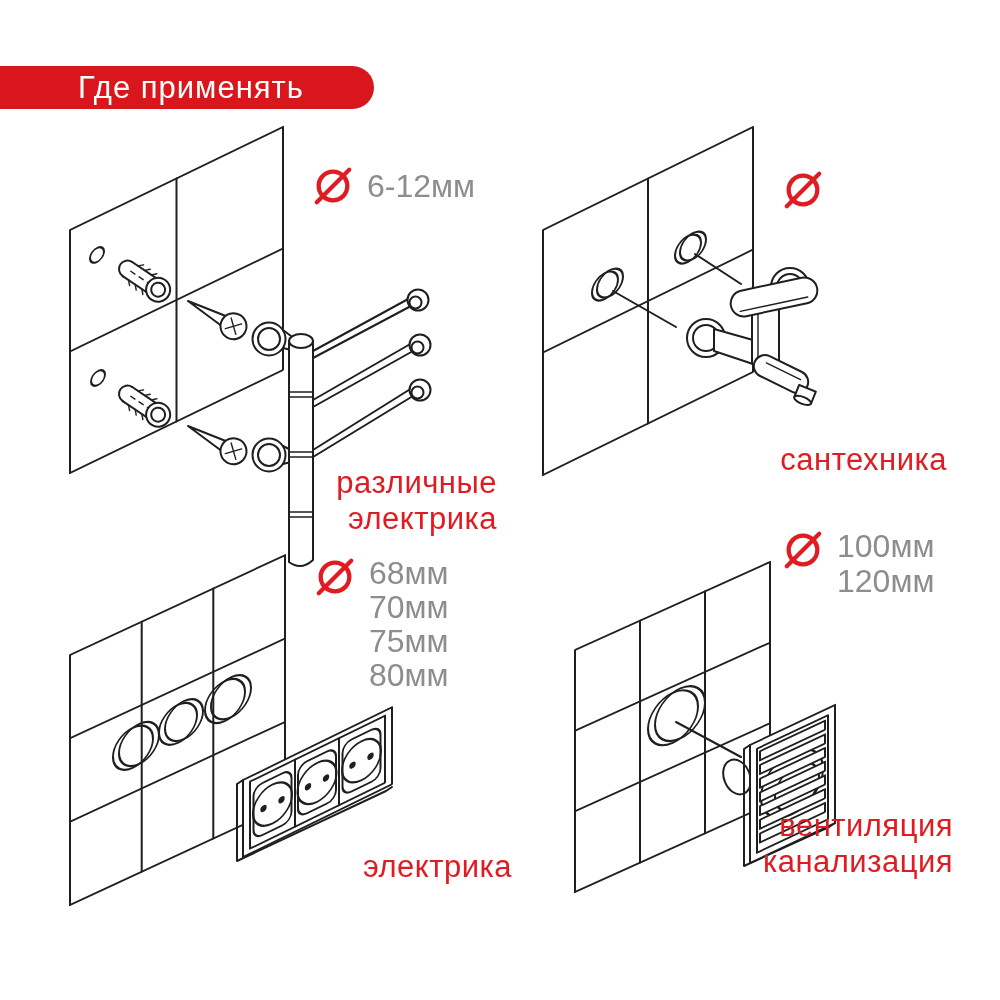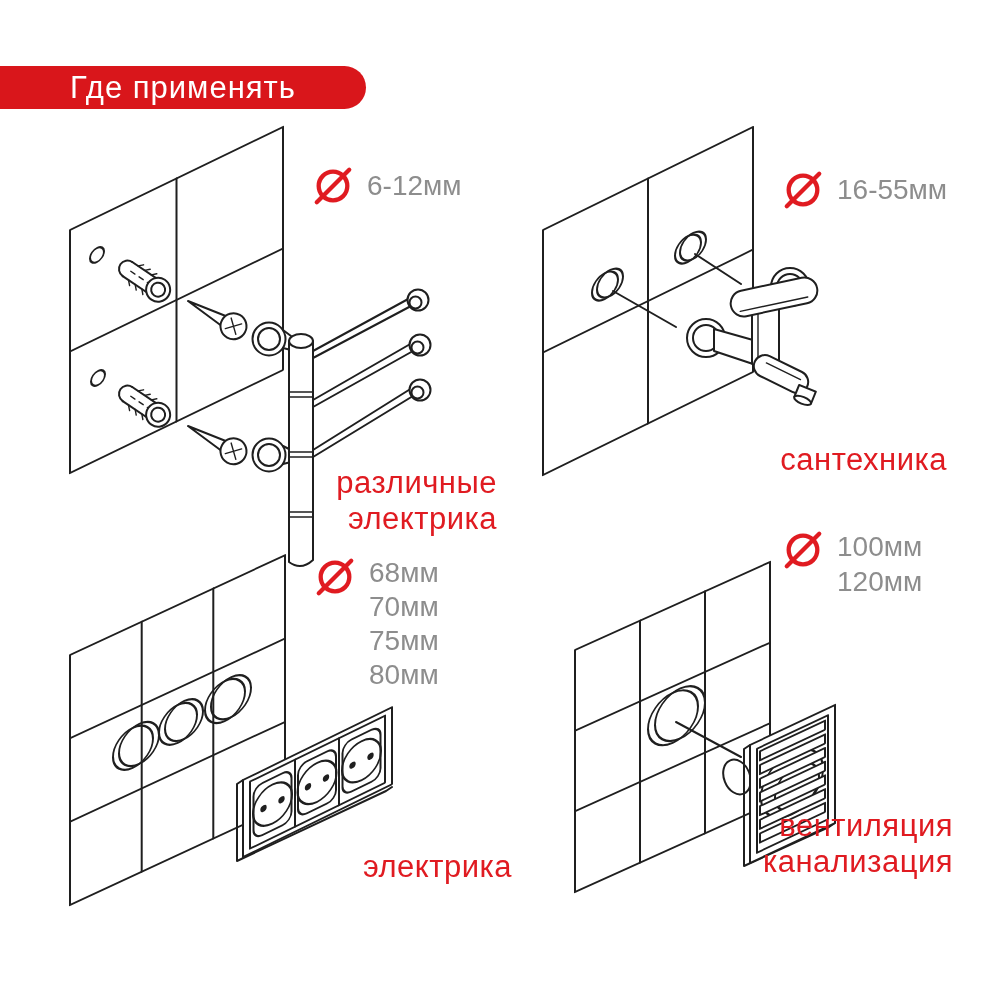--- a/index.html
+++ b/index.html
@@ -5,30 +5,30 @@
   :root{
     --badge:#d9161b; --accent:#e01b21; --muted:#8d8d8d; --line:#1f1f1f; --background:#ffffff;
   }
   html,body{margin:0;padding:0;background:var(--background);}
   .canvas{position:relative;width:1000px;height:1000px;background:var(--background);
           font-family:"Liberation Sans", sans-serif;overflow:hidden;}
   .quad{position:absolute;inset:0;}
   
   .badge{position:absolute;left:0;top:66px;width:366px;height:43px;background:var(--badge);
          border-radius:0 21.5px 21.5px 0;display:flex;align-items:center;justify-content:center;
-         color:#ffffff;font-size:31px;letter-spacing:1px;}
+         color:#ffffff;font-size:31px;letter-spacing:1px;padding-left:8px;}
   
   .illus{position:absolute;overflow:visible;}
   .illus path,.illus line,.illus rect,.illus circle,.illus ellipse,.illus polygon,.illus polyline{
     fill:none;stroke:var(--line);stroke-width:2;stroke-linecap:round;stroke-linejoin:round;}
   .illus .wfill{fill:#ffffff;}
   .illus .thin{stroke-width:1.4;}
   .illus .dot{fill:var(--line);stroke:none;}
   
-  .dia{position:absolute;display:flex;gap:13px;color:var(--muted);font-size:28px;}
+  .dia{position:absolute;display:flex;gap:13px;color:var(--muted);font-size:32px;}
   .dia-icon{width:42px;height:42px;flex:0 0 auto;}
   .dia-icon circle,.dia-icon line{fill:none;stroke:var(--accent);stroke-width:4.5;stroke-linecap:round;}
   .dia-vals{line-height:34px;}
   .dia--single .dia-vals{line-height:42px;}
   .dia--d4 .dia-vals{line-height:35px;}
   
   .cap{position:absolute;color:var(--accent);font-size:31px;line-height:36px;text-align:right;letter-spacing:0.5px;}
 </style>
 </head>
 <body>
@@ -148,23 +148,20 @@
         <rect class="wfill" x="-44" y="-13" width="88" height="26" rx="13"></rect>
         <line class="thin" x1="-36" y1="7" x2="33" y2="7"></line>
       </g>
     </svg>
 
     <div class="dia dia--single" style="left:782px;top:169px">
       <svg class="dia-icon" viewBox="0 0 44 44">
         <circle cx="22" cy="22" r="15"></circle>
           <line x1="5" y1="39" x2="39" y2="5"></line>
       </svg>
-      <div class="dia-vals">
-        <div>16-55мм</div>
-      </div>
     </div>
 
     <div class="cap" style="right:53px;top:442px">
       <div>сантехника</div>
     </div>
   </section>
 
   <section class="quad">
     <svg class="illus" style="left:60px;top:545px;width:420px;height:380px" viewBox="60 545 420 380">
       <defs>

